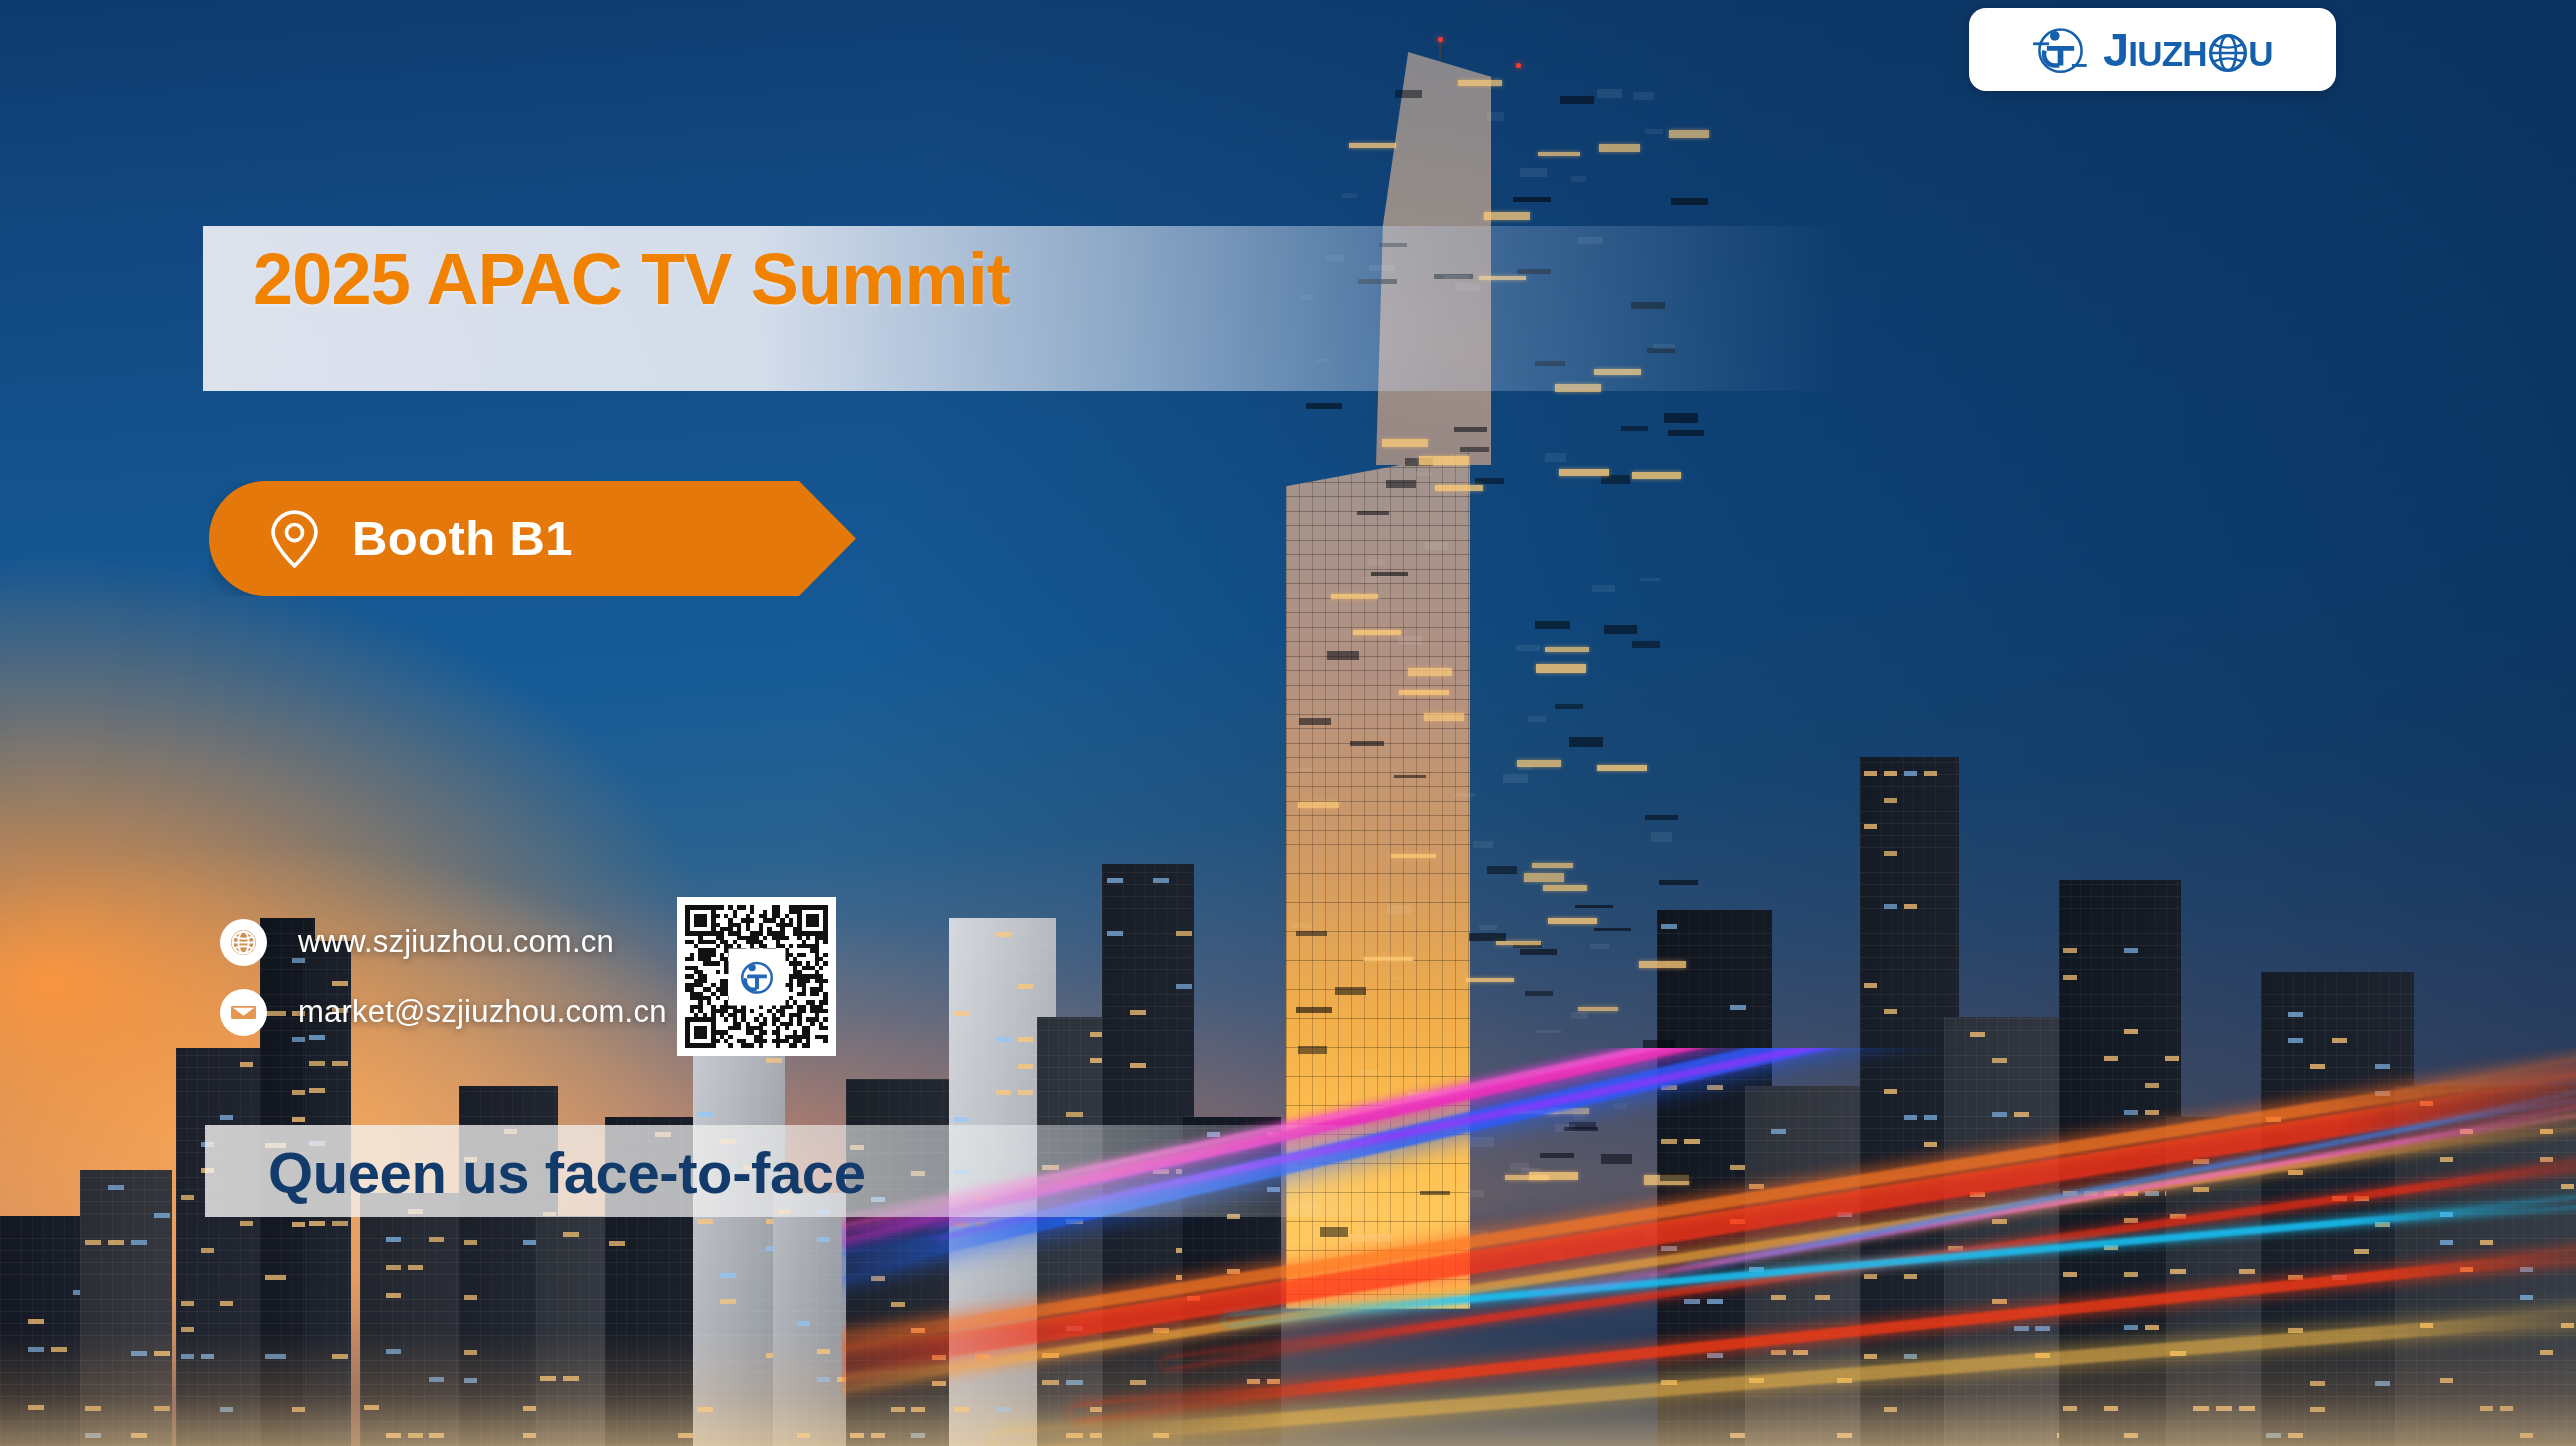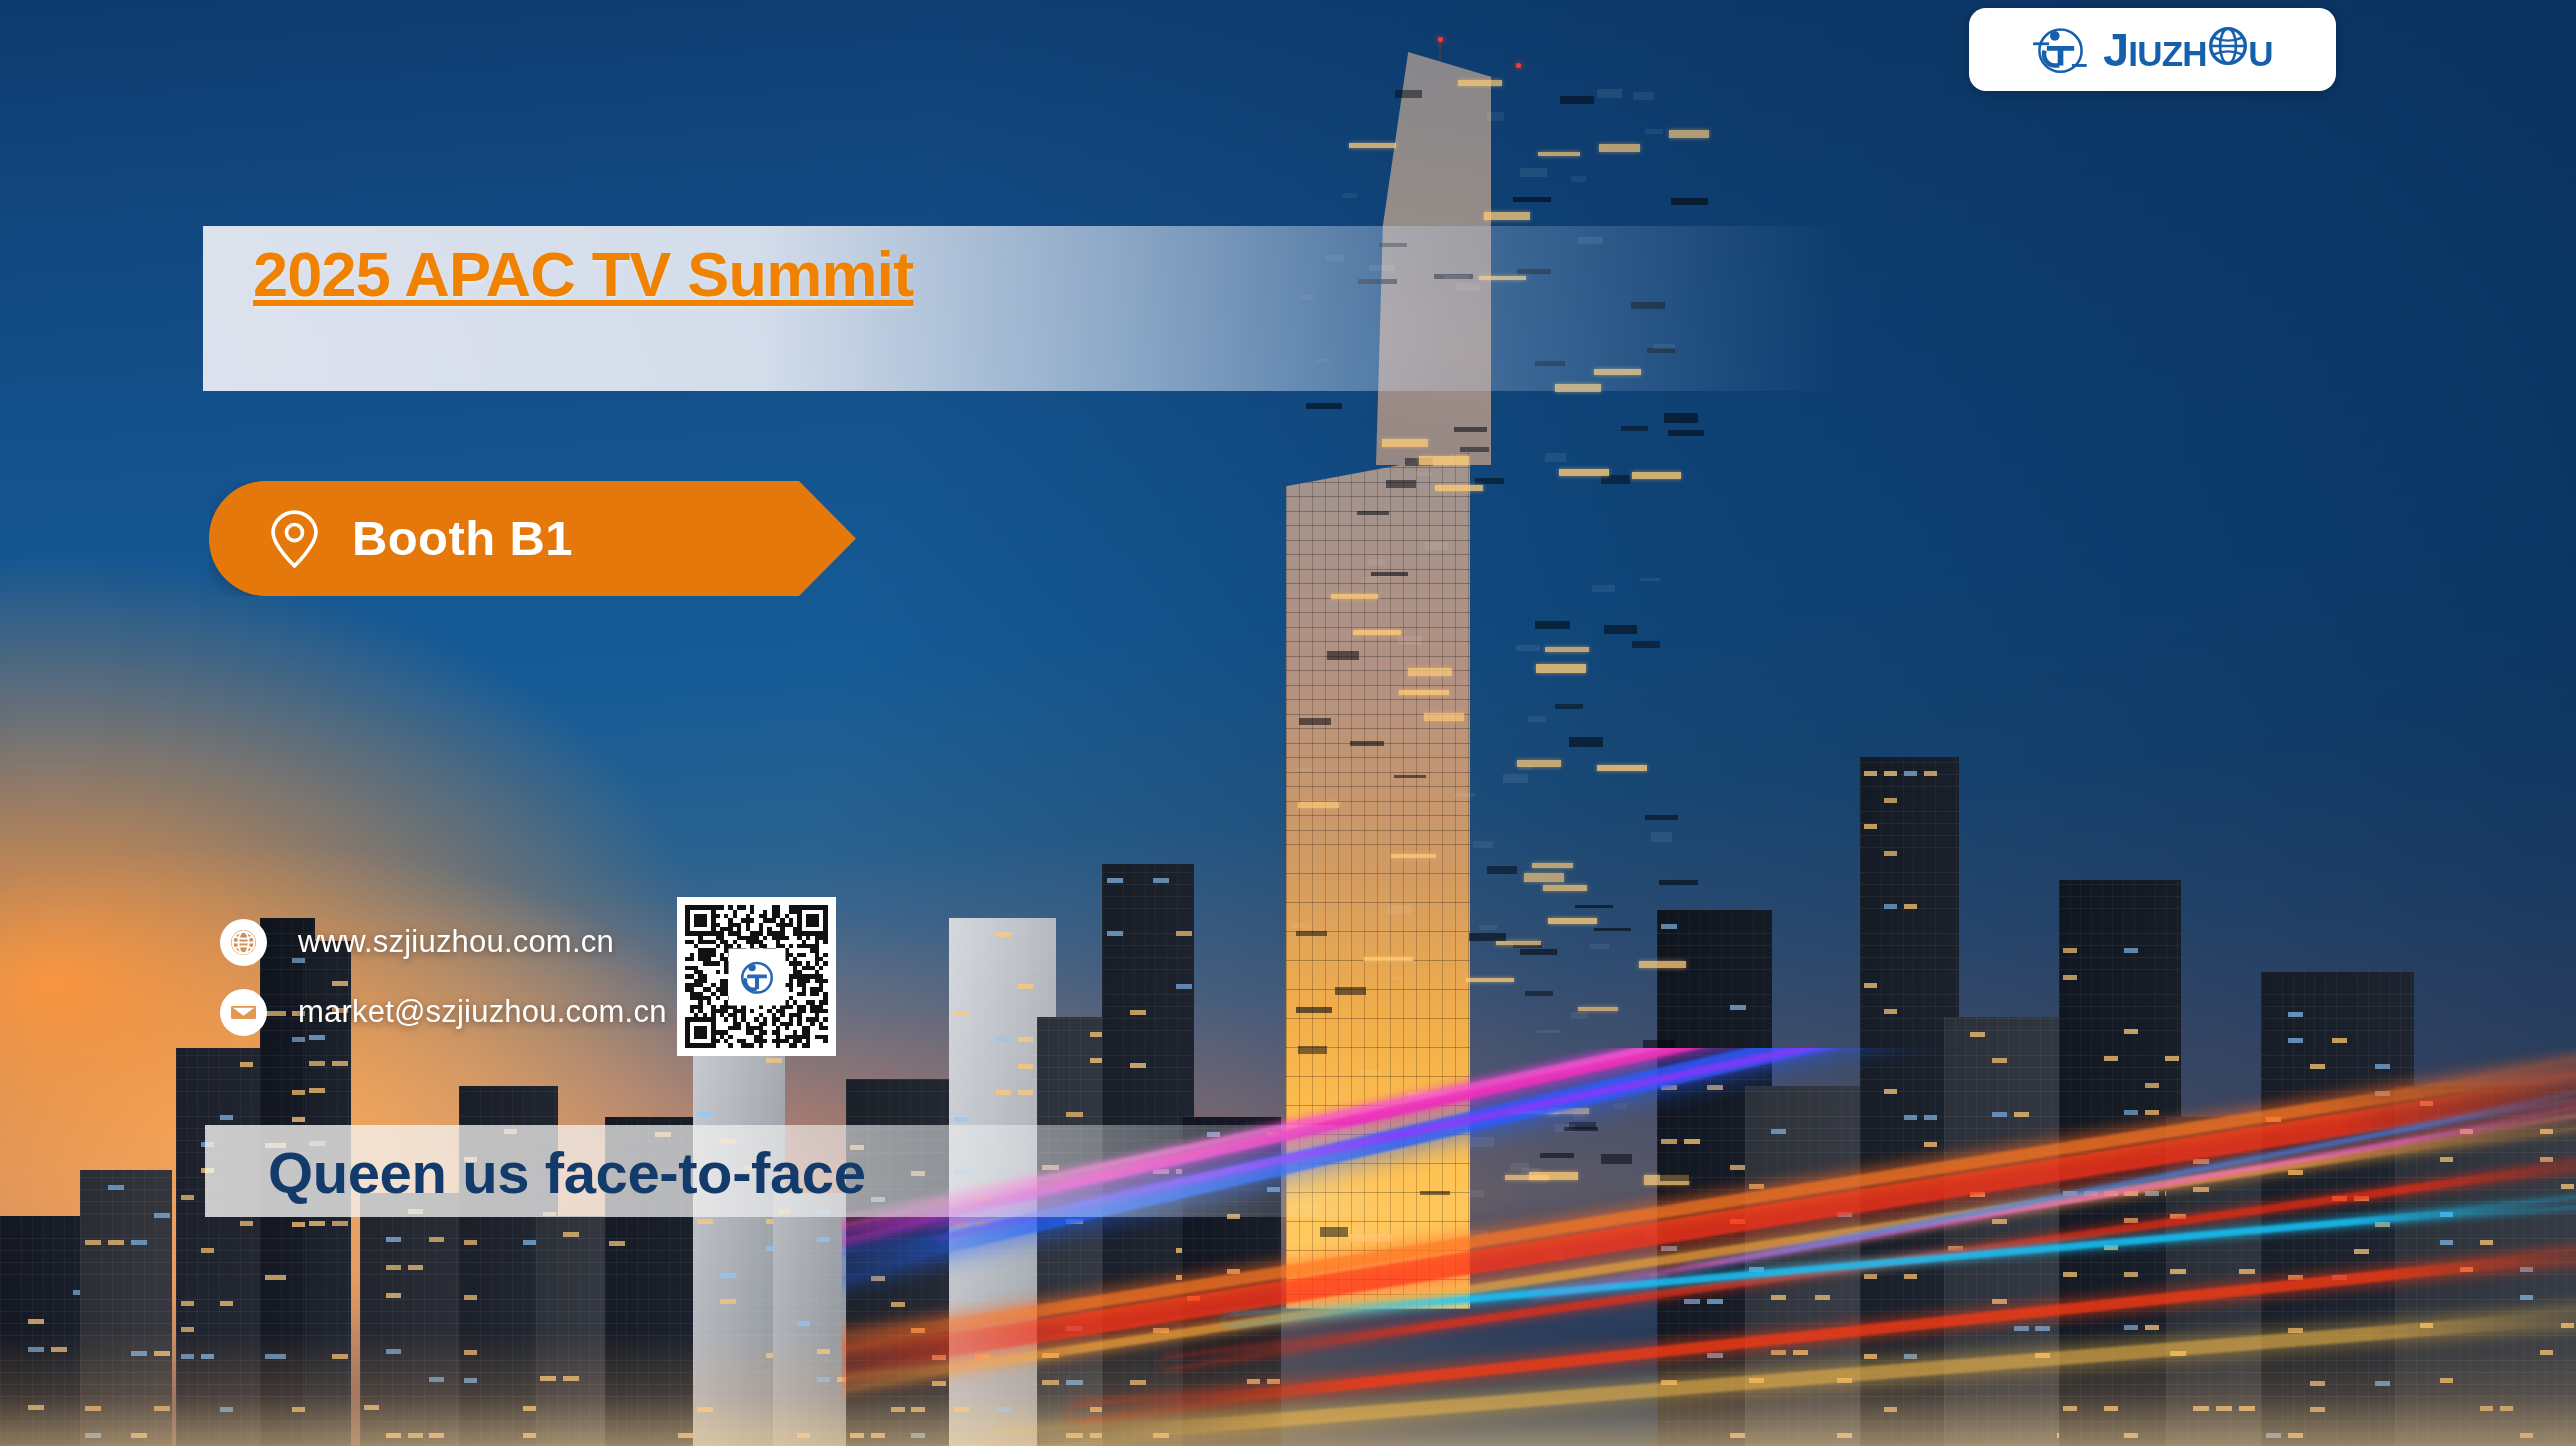--- a/index.html
+++ b/index.html
@@ -99,44 +99,43 @@
   .fg { position:absolute; inset:0; }
 
   
   .logo-chip {
     position:absolute; left:1969px; top:7.7px; width:367px; height:83px;
     background:#fff; border-radius:17px;
     display:flex; align-items:center; justify-content:center; gap:13.8px;
     box-shadow:0 2.3px 10.7px rgba(0,0,0,.22);
   }
   .logo-mark { width:57px; height:57px; flex:0 0 auto; }
-  .logo-word { display:flex; align-items:flex-start; }
+  .logo-word { display:flex; align-items:flex-end; }
   .logo-word .lw {
     font-size:47px; font-weight:bold; color:#1560ad; letter-spacing:-0.8px; line-height:1;
   }
   .logo-word .lw small { font-size:35px; }
   .logo-globe { width:40px; height:40px; margin:0 0.8px; }
 
   
   .title-band {
     position:absolute; left:203px; top:226px; width:1638px; height:165px;
     background:linear-gradient(90deg,
       rgba(236,238,245,.93) 0%,
       rgba(232,236,245,.9) 34%,
       rgba(216,226,242,.62) 56%,
       rgba(190,210,238,.3) 76%,
       rgba(170,200,235,.10) 92%,
       rgba(160,195,232,0) 100%);
   }
   .title-text {
     position:absolute; left:253px; top:243px;
-    font-size:63px; font-weight:bold; color:#F08200;
+    font-size:72px; font-weight:bold; color:#F08200;
     letter-spacing:-0.8px; line-height:1;
     text-shadow:0 1.5px 2.3px rgba(255,255,255,.35);
-    text-decoration:underline;
   }
 
   
   .badge {
     position:absolute; left:209px; top:481px; width:647px; height:115px;
     background:#E5780A;
     border-radius:57px 0 0 57px;
     clip-path:polygon(0 0, calc(100% - 57px) 0, 100% 50%, calc(100% - 57px) 100%, 0 100%);
     display:flex; align-items:center; gap:32px; padding-left:60px;
     box-shadow:0 4.6px 17px rgba(0,0,0,.2);

